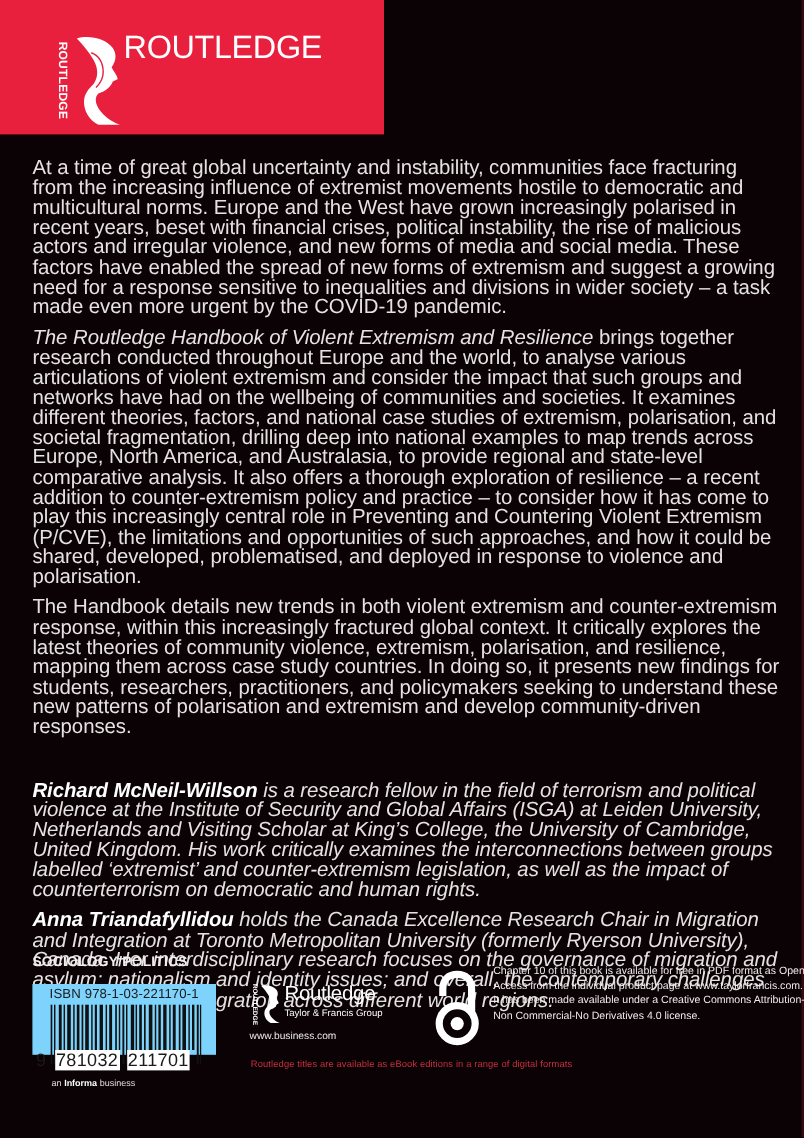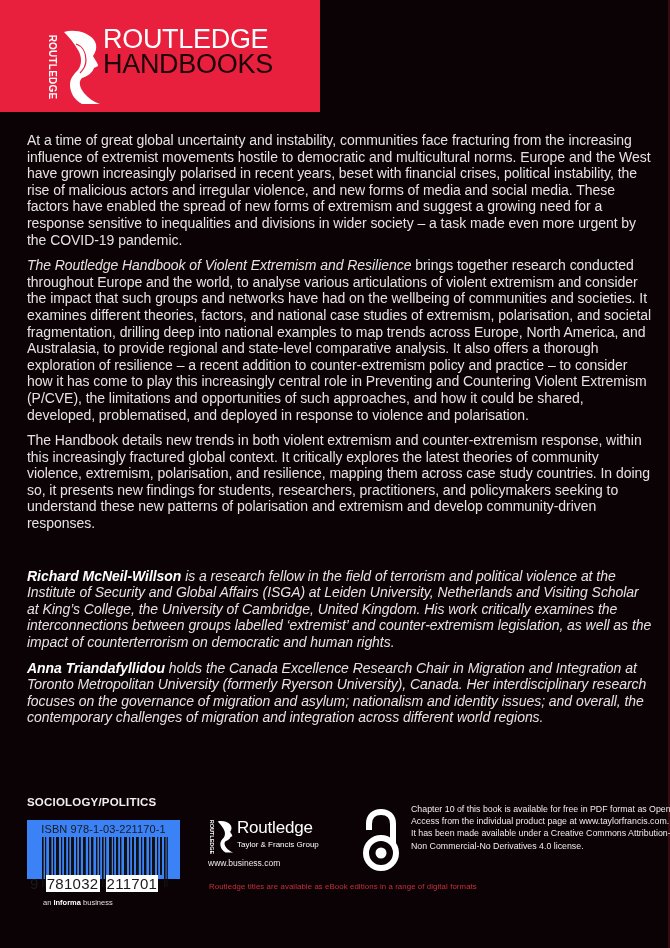--- a/index.html
+++ b/index.html
@@ -43,37 +43,37 @@
       position: absolute; left: 103px; top: 27px;
       font-size: 27px; line-height: 25px;
       letter-spacing: -0.3px;
     }
     .banner .title div { white-space: nowrap; }
     .t-white { color: #ffffff; }
     .t-dark { color: #1a0508; }
 
     .body-text {
       position: absolute; left: 27px; top: 132px; width: 625px;
-      font-size: 14px; line-height: 16.6px;
+      font-size: 17px; line-height: 16.6px;
       color: #e6e2e2;
       letter-spacing: -0.05px;
     }
     .body-text p { margin: 0 0 9px 0; }
     .body-text .bio { margin-top: 0; font-style: italic; }
     .body-text .gap { height: 27px; }
     .body-text b { color: #ffffff; }
 
     .category {
       position: absolute; left: 27px; top: 796px;
       font-size: 11.5px; font-weight: bold; color: #f2eeee;
       letter-spacing: 0.2px;
     }
     .barcode-box {
       position: absolute; left: 27px; top: 820px; width: 153px; height: 59px;
-      background: #3b82f6;
+      background: #7dd3fc;
     }
     .barcode-box .isbn {
       position: absolute; left: 0; right: 0; top: 3px; text-align: center;
       color: #1a1a1a; font-size: 11px; letter-spacing: 0.1px;
     }
     .barcode-box .bars {
       position: absolute; left: 15px; top: 17px; width: 126px; height: 50px;
     }
     .barcode-box .digits {
       position: absolute; left: 3px; top: 55px;
@@ -131,21 +131,20 @@
 <div class="banner">
   <div class="vert-text">
     <span>ROUTLEDGE</span>
   </div>
   <svg class="r-logo" viewBox="0 0 42 76">
     <path d="M4 2 C14 -1 28 2 34 10 C38 16 36 22 33 26 C35 30 38 33 38 36 L34 38 C32 43 28 46 22 48 C18 52 20 58 24 63 C28 68 34 72 40 74 L22 74 C14 70 10 62 10 55 C10 48 14 44 18 40 C22 34 22 27 18 20 C14 13 9 7 4 2 Z" fill="#ffffff"></path>
     <path d="M16 14 C22 16 26 22 26 30 C26 36 23 40 20 43" stroke="#e8203e" stroke-width="1.2" fill="none"></path>
   </svg>
   <div class="title">
     <div class="t-white">ROUTLEDGE</div>
-    <div class="t-dark">HANDBOOKS</div>
   </div>
 </div>
 
 <div class="body-text">
   <p>At a time of great global uncertainty and instability, communities face fracturing from the increasing influence of extremist movements hostile to democratic and multicultural norms. Europe and the West have grown increasingly polarised in recent years, beset with financial crises, political instability, the rise of malicious actors and irregular violence, and new forms of media and social media. These factors have enabled the spread of new forms of extremism and suggest a growing need for a response sensitive to inequalities and divisions in wider society – a task made even more urgent by the COVID-19 pandemic.</p>
   <p><i>The Routledge Handbook of Violent Extremism and Resilience</i><span> brings together research conducted throughout Europe and the world, to analyse various articulations of violent extremism and consider the impact that such groups and networks have had on the wellbeing of communities and societies. It examines different theories, factors, and national case studies of extremism, polarisation, and societal fragmentation, drilling deep into national examples to map trends across Europe, North America, and Australasia, to provide regional and state-level comparative analysis. It also offers a thorough exploration of resilience – a recent addition to counter-extremism policy and practice – to consider how it has come to play this increasingly central role in Preventing and Countering Violent Extremism (P/CVE), the limitations and opportunities of such approaches, and how it could be shared, developed, problematised, and deployed in response to violence and polarisation.</span></p>
   <p>The Handbook details new trends in both violent extremism and counter-extremism response, within this increasingly fractured global context. It critically explores the latest theories of community violence, extremism, polarisation, and resilience, mapping them across case study countries. In doing so, it presents new findings for students, researchers, practitioners, and policymakers seeking to understand these new patterns of polarisation and extremism and develop community-driven responses.</p>
   <div class="gap"></div>
   <p class="bio"><b>Richard McNeil-Willson</b><span> is a research fellow in the field of terrorism and political violence at the Institute of Security and Global Affairs (ISGA) at Leiden University, Netherlands and Visiting Scholar at King’s College, the University of Cambridge, United Kingdom. His work critically examines the interconnections between groups labelled ‘extremist’ and counter-extremism legislation, as well as the impact of counterterrorism on democratic and human rights.</span></p>
   <p class="bio"><b>Anna Triandafyllidou</b><span> holds the Canada Excellence Research Chair in Migration and Integration at Toronto Metropolitan University (formerly Ryerson University), Canada. Her interdisciplinary research focuses on the governance of migration and asylum; nationalism and identity issues; and overall, the contemporary challenges of migration and integration across different world regions.</span></p>

